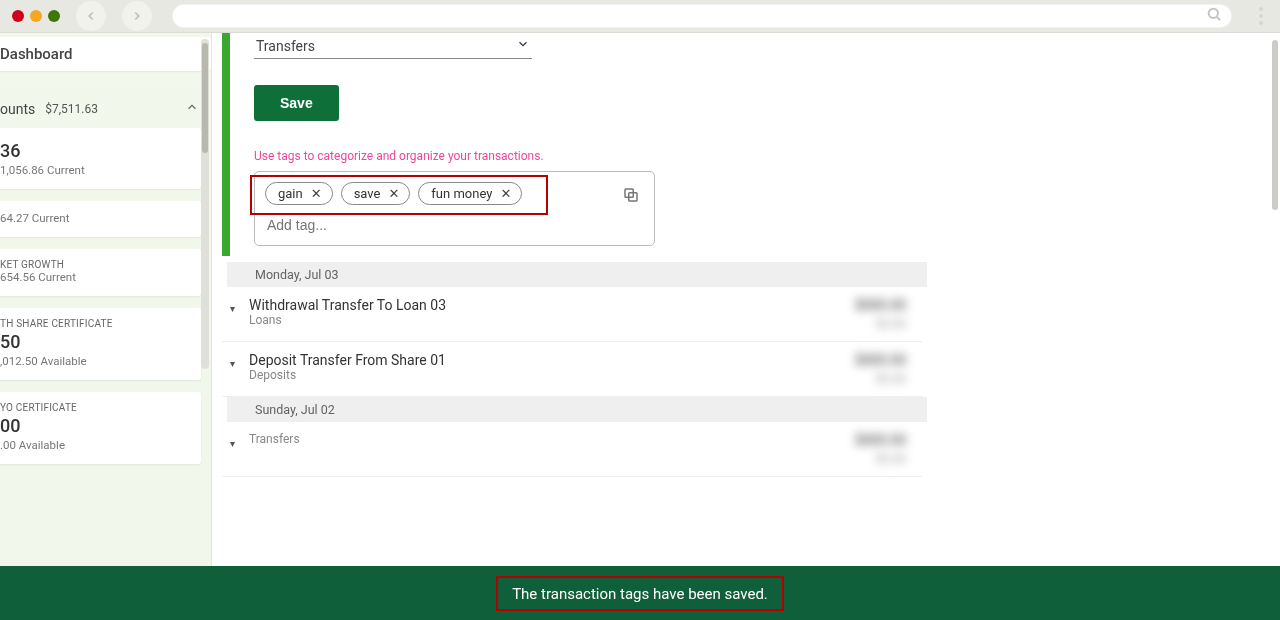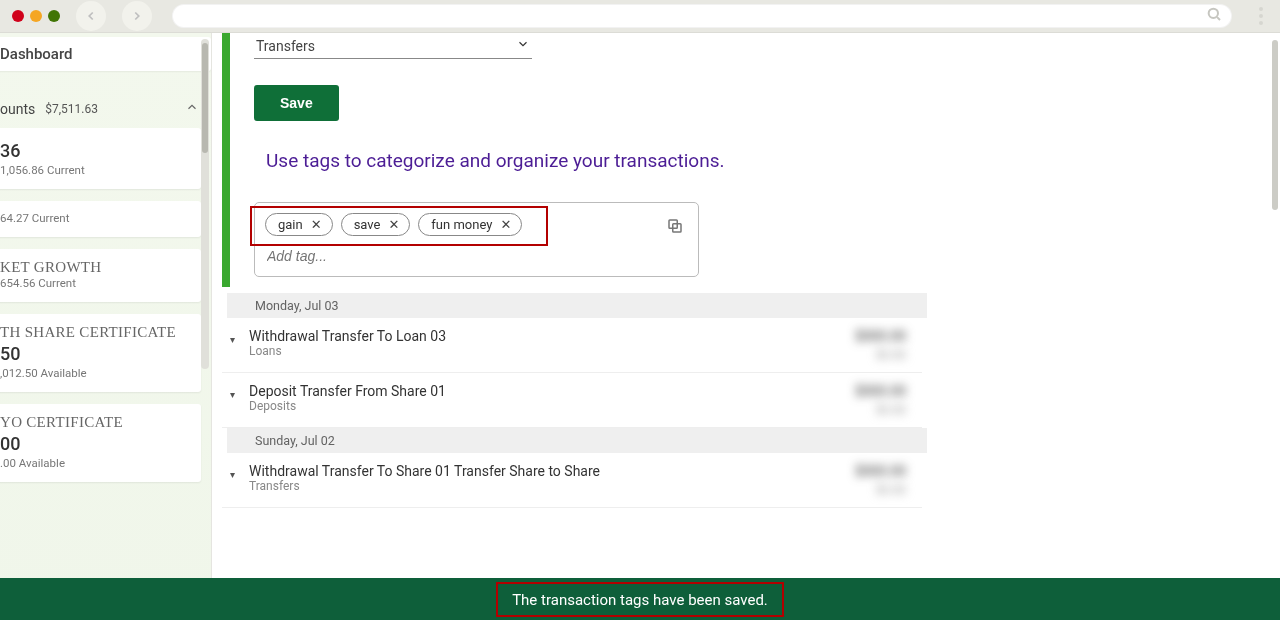--- a/index.html
+++ b/index.html
@@ -28,64 +28,64 @@
   .outerscroll { position:absolute; right:1px; top:40px; width:8px; height:570px; z-index:5;}
   .outerscroll::after { content:""; position:absolute; left:1px; top:0px; width:6px; height:170px; background:#ccccc6; border-radius:3px;}
 
   
   .side-dash { background:#fff; border-radius:3px; padding:8px 10px; margin:4px 0 10px -10px; box-shadow:0 1px 2px rgba(0,0,0,0.06); font-size:15px; font-weight:500; color:#444; }
   .side-head { display:flex; align-items:center; gap:10px; padding:18px 12px 10px 0; }
   .side-head .hlabel { font-size:14px; color:#444; }
   .side-head .hamt { font-size:12px; color:#555; }
   .side-head .chev { margin-left:auto; color:#666; }
   .acct-card { background:#fff; border-radius:3px; box-shadow:0 1px 2px rgba(0,0,0,0.07); padding:10px 10px 12px 10px; margin:0 10px 12px -10px; overflow:hidden;}
-  .acct-card .lab { font-size:15px; color:#666; text-transform:uppercase; letter-spacing:0.02em;font-family:Liberation Serif, serif; }
+  .acct-card .lab { font-size:10px; color:#666; text-transform:uppercase; letter-spacing:0.02em; }
   .acct-card .big { font-size:18px; color:#333; font-weight:500; padding:2px 0; }
   .acct-card .sub { font-size:11.5px; color:#777; }
 
   
   .content { padding:0 0 80px 0; }
   .detail-block { position:relative; padding:0 20px 10px 28px; }
   .detail-block::before { content:""; position:absolute; left:12px; top:0; bottom:0; width:8px; background:#2f8a1f; border-radius:2px 0 0 2px; display:none;}
   .greenbar { position:absolute; left:10px; top:0; bottom:0; width:8px; background:#3aa82f; }
   .inner { position:relative; z-index:1; padding-left:14px;}
 
   .select-row { display:flex; align-items:center; width:278px; border-bottom:1px solid #888; padding:4px 2px; font-size:14px; color:#444; margin-top:0px;}
   .select-row .chev { margin-left:auto; color:#333; }
 
   .save-btn { background:#0f6f38; color:#fff; border:none; border-radius:3px; padding:10px 26px; font-size:14px; font-weight:600; margin-top:26px; cursor:pointer; }
 
   .tags-section { margin-top:28px; }
   .tags-section h4 { font-size:14px; font-weight:600; color:#333; }
-  .tags-section .hint { font-size:19px; color:#4c1d95; margin-top:6px;margin-left:12px; }
-
-  .tag-box-wrap { position:relative; margin-top:30px; width:445px; }
+  .tags-section .hint { font-size:12px; color:#ec4899; margin-top:6px; }
+
+  .tag-box-wrap { position:relative; margin-top:8px; width:401px; }
   .red-frame { position:absolute; left:-4px; top:4px; width:298px; height:40px; border:2px solid #b30000; pointer-events:none; z-index:3;}
   .tag-box { border:1px solid #bbb; border-radius:5px; padding:10px 50px 10px 10px; background:#fff; position:relative; }
   .tag-row { display:flex; flex-wrap:wrap; gap:8px; }
   .tag { display:flex; align-items:center; gap:8px; border:1px solid #888; border-radius:14px; padding:3px 10px 3px 12px; font-size:13px; color:#333; }
   .tag .x { font-size:13px; color:#444; cursor:pointer; }
-  .add-input { border:none; outline:none; font-size:14px; color:#999; width:100%; margin-top:10px; padding:2px 2px;font-style:italic; }
+  .add-input { border:none; outline:none; font-size:14px; color:#999; width:100%; margin-top:10px; padding:2px 2px; }
   .copy-ico { position:absolute; right:12px; top:14px; width:20px; height:20px; color:#777; cursor:pointer;}
   .copy-ico svg { width:18px; height:18px; }
   .tag-note { font-size:11.5px; color:#666; margin-top:12px; }
 
   .tx-list { margin-top:6px; }
   .date-head { background:#efefef; padding:5px 16px 5px 28px; font-size:12.5px; color:#636363; width:700px; margin-left:15px;}
   .tx-row { display:flex; align-items:flex-start; padding:10px 16px 10px 8px; width:700px; margin-left:10px; border-bottom:1px solid #eee; position:relative;}
   .tx-row .chev { color:#555; font-size:10px; margin-top:6px; margin-right:14px;}
   .tx-row .txtxt { flex:1; }
   .tx-row .title { font-size:14px; color:#333; }
   .tx-row .cat { font-size:12px; color:#888; }
   .tx-row .amt { text-align:right; }
   .tx-row .amt .blur { filter:blur(5px); color:#333; font-size:14px;}
   .tx-row .amt .blur2 { filter:blur(5px); color:#999; font-size:12px; margin-top:4px;}
 
   
-  .toast-bar { position:absolute; left:0; right:0; bottom:0; height:42px; background:#0e5f3a; display:flex; align-items:center; justify-content:center; }
+  .toast-bar { position:absolute; left:0; right:0; bottom:0; height:54px; background:#0e5f3a; display:flex; align-items:center; justify-content:center; }
   .toast-frame { border:2px solid #b30000; padding:6px 14px; }
   .toast-frame span { color:#fff; font-size:15px; }
 </style>
 </head>
 <body>
 
 <div class="topbar">
   <div class="traffic">
     <div class="dot red"></div>
     <div class="dot yellow"></div>
@@ -224,21 +224,20 @@
             </div>
             <div class="amt grn">
               <div class="blur">$000.00</div>
               <div class="blur2">$0.00</div>
             </div>
           </div>
           <div class="date-head">Sunday, Jul 02</div>
           <div class="tx-row">
             <span class="chev">▾</span>
             <div class="txtxt">
-              <div class="title">Withdrawal Transfer To Share 01 Transfer Share to Share</div>
               <div class="cat">Transfers</div>
             </div>
             <div class="amt ">
               <div class="blur">$000.00</div>
               <div class="blur2">$0.00</div>
             </div>
           </div>
         </div>
     </div>
   </div>

